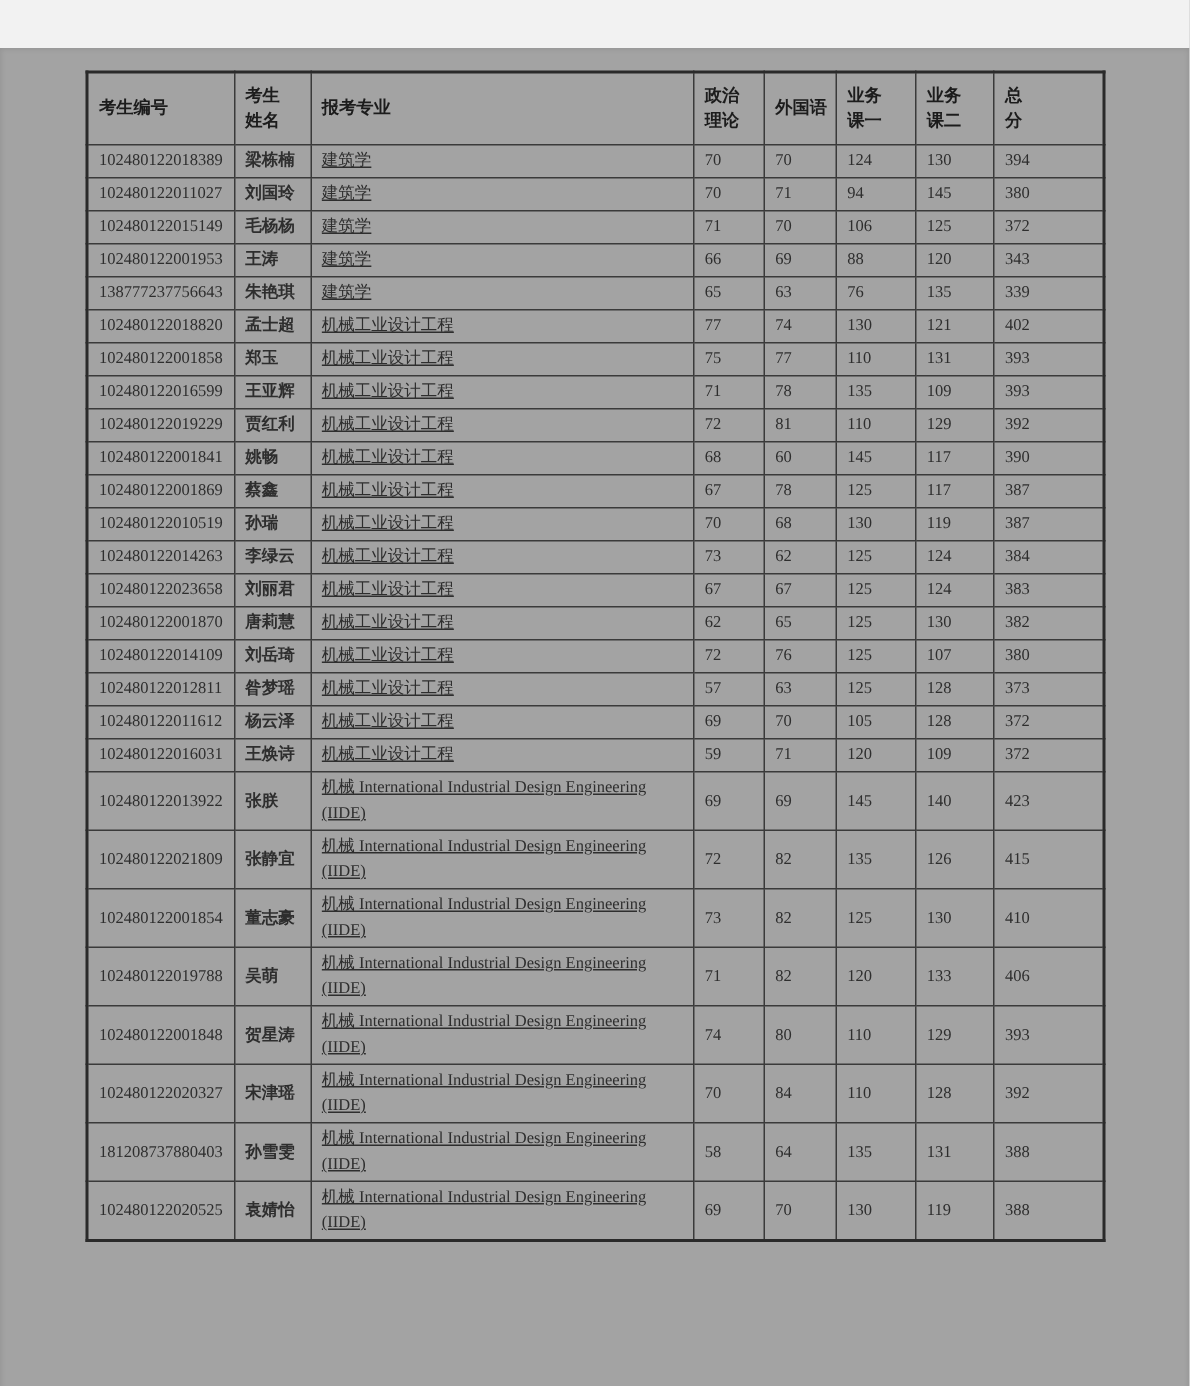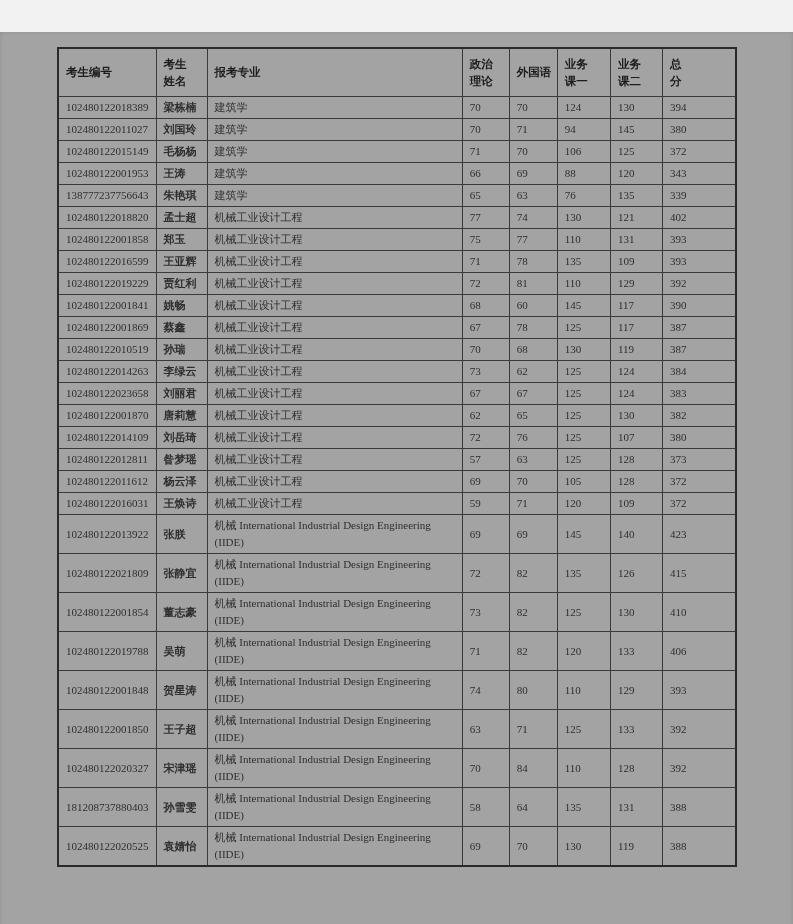--- a/index.html
+++ b/index.html
@@ -42,21 +42,21 @@
     color: #1c1c1c;
     height: 43px;
     white-space: pre-line;
     font-size: 11.5px;
     line-height: 17px;
   }
   .score-table tbody tr { height: 21px; }
   .score-table tbody td.col-major { line-height: 17px; }
   .col-id      { width: 96px; }
   .col-name    { width: 50px; font-weight: bold; }
-  .col-major   { width: 250px; }
+  .col-major   { width: 250px; text-decoration: underline; }
   .col-politics{ width: 46px; }
   .col-foreign { width: 47px; }
   .col-course1 { width: 52px; }
   .col-course2 { width: 51px; }
   .col-total   { width: 72px; }
   .footer {
     position: absolute;
     left: 0;
     top: 897px;
     width: 100%;
@@ -337,30 +337,20 @@
           <td class="col-id">102480122001848</td>
           <td class="col-name">贺星涛</td>
           <td class="col-major">机械 International Industrial Design Engineering (IIDE)</td>
           <td class="col-politics">74</td>
           <td class="col-foreign">80</td>
           <td class="col-course1">110</td>
           <td class="col-course2">129</td>
           <td class="col-total">393</td>
         </tr>
         <tr>
-          <td class="col-id">102480122001850</td>
-          <td class="col-name">王子超</td>
-          <td class="col-major">机械 International Industrial Design Engineering (IIDE)</td>
-          <td class="col-politics">63</td>
-          <td class="col-foreign">71</td>
-          <td class="col-course1">125</td>
-          <td class="col-course2">133</td>
-          <td class="col-total">392</td>
-        </tr>
-        <tr>
           <td class="col-id">102480122020327</td>
           <td class="col-name">宋津瑶</td>
           <td class="col-major">机械 International Industrial Design Engineering (IIDE)</td>
           <td class="col-politics">70</td>
           <td class="col-foreign">84</td>
           <td class="col-course1">110</td>
           <td class="col-course2">128</td>
           <td class="col-total">392</td>
         </tr>
         <tr>

